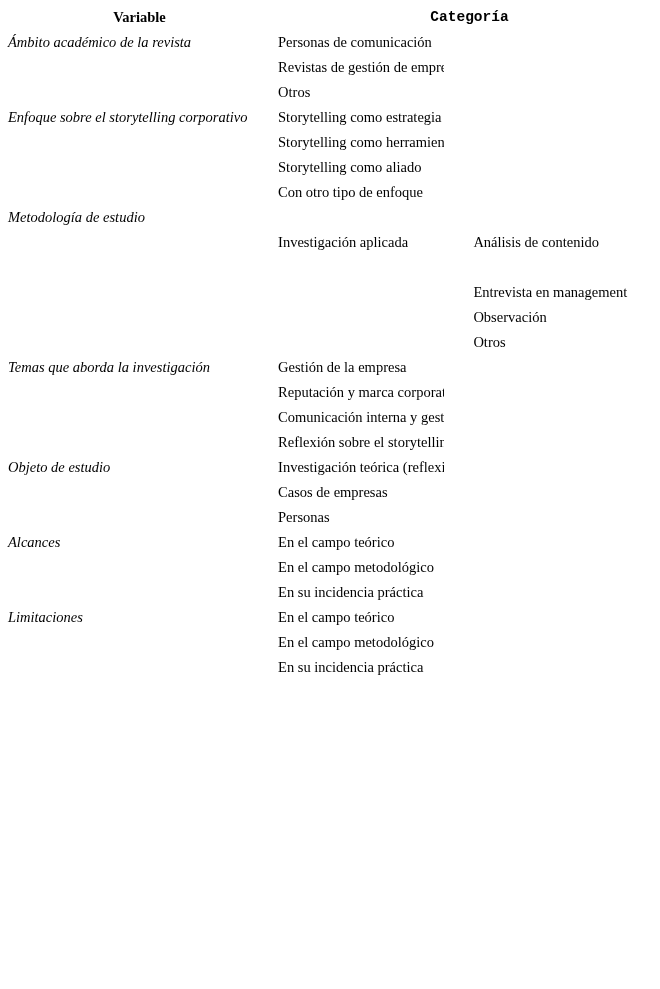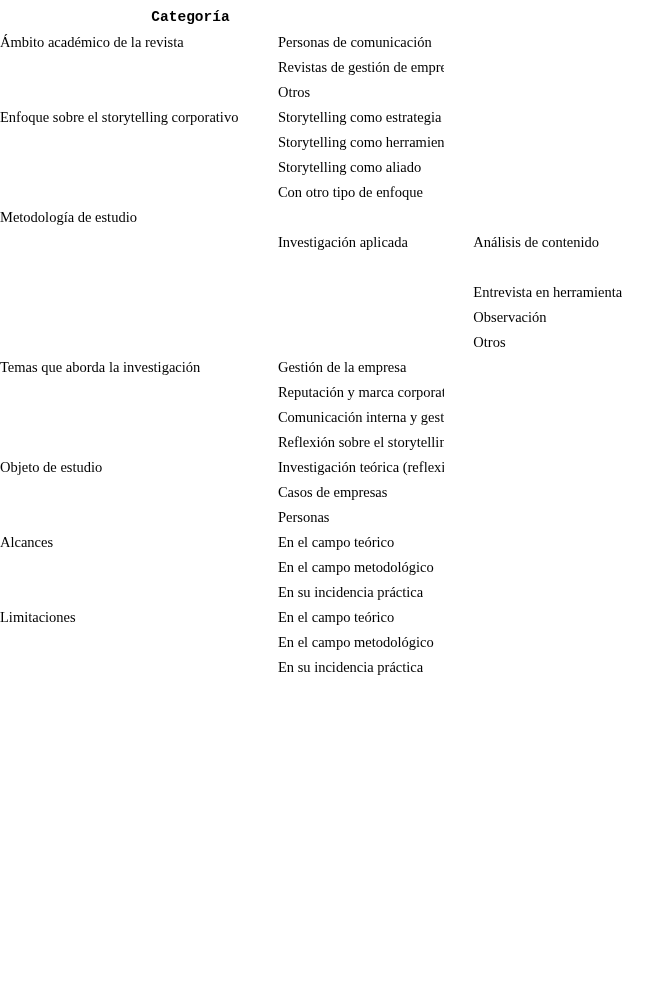--- a/index.html
+++ b/index.html
@@ -43,37 +43,40 @@
     height: 25px;
     line-height: 25px;
   }
   .cell {
     overflow: hidden;
     white-space: nowrap;
     box-sizing: border-box;
   }
   .cell.variable {
     width: 279px;
+    padding-left: 8px;
+    font-style: italic;
   }
   .cell.category {
     width: 180px;
     padding-left: 8px;
   }
   .cell.subcategory {
     width: 201px;
     padding-left: 8px;
     margin-left: 21px;
   }
 </style>
 </head>
 <body>
 
 <div class="page">
   <div class="table">
     <div class="header-row">
+      <div class="header-variable">Variable</div>
       <div class="header-category">Categoría</div>
     </div>
     <div>
         <div class="row">
           <div class="cell variable">Ámbito académico de la revista</div>
           <div class="cell category">Personas de comunicación</div>
           <div class="cell subcategory"></div>
         </div>
         <div class="row">
           <div class="cell variable"></div>
@@ -114,21 +117,21 @@
           <div class="cell category">Investigación aplicada</div>
           <div class="cell subcategory">Análisis de contenido</div>
         </div>
         <div class="row">
           <div class="cell variable"></div>
           <div class="cell category"></div>
         </div>
         <div class="row">
           <div class="cell variable"></div>
           <div class="cell category"></div>
-          <div class="cell subcategory">Entrevista en herramienta</div>
+          <div class="cell subcategory">Entrevista en management</div>
         </div>
         <div class="row">
           <div class="cell variable"></div>
           <div class="cell category"></div>
           <div class="cell subcategory">Observación</div>
         </div>
         <div class="row">
           <div class="cell variable"></div>
           <div class="cell category"></div>
           <div class="cell subcategory">Otros</div>

